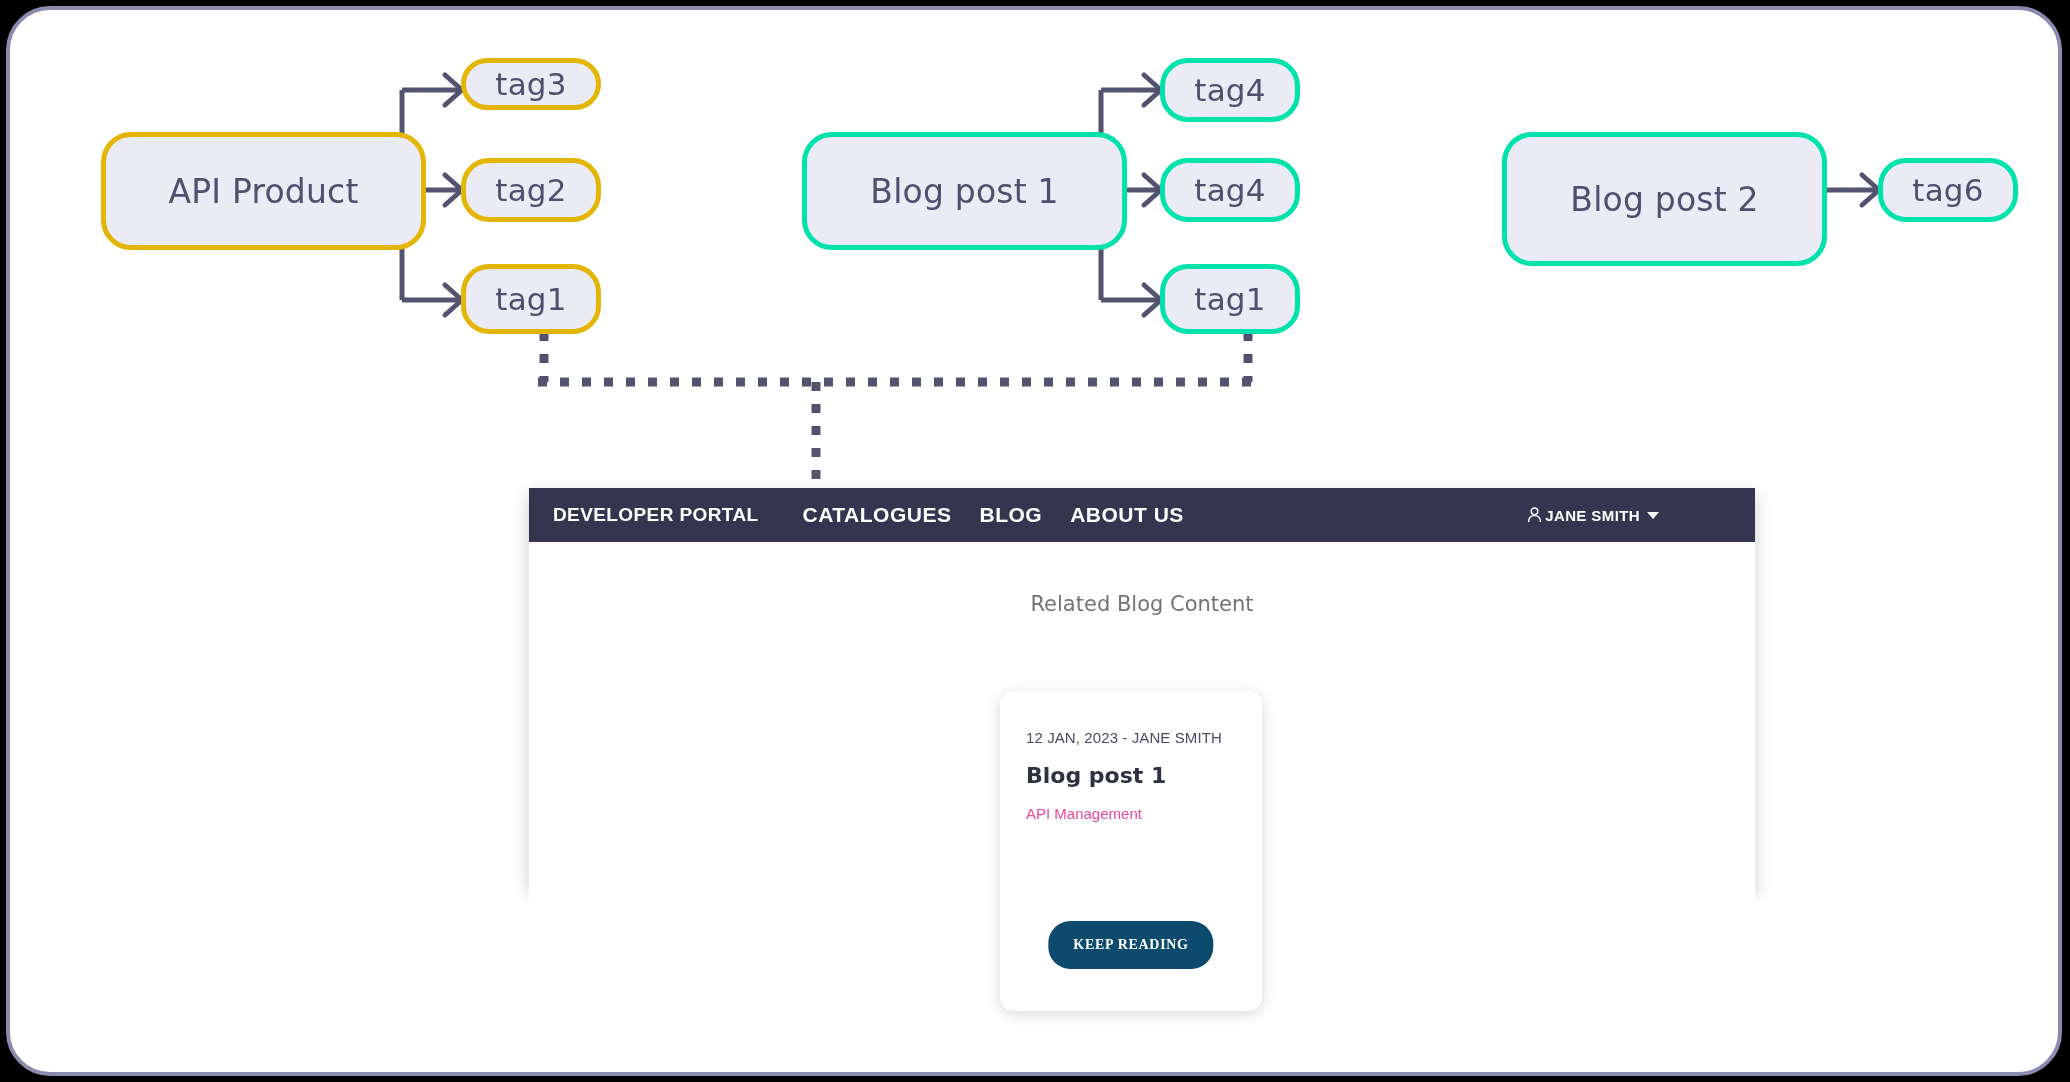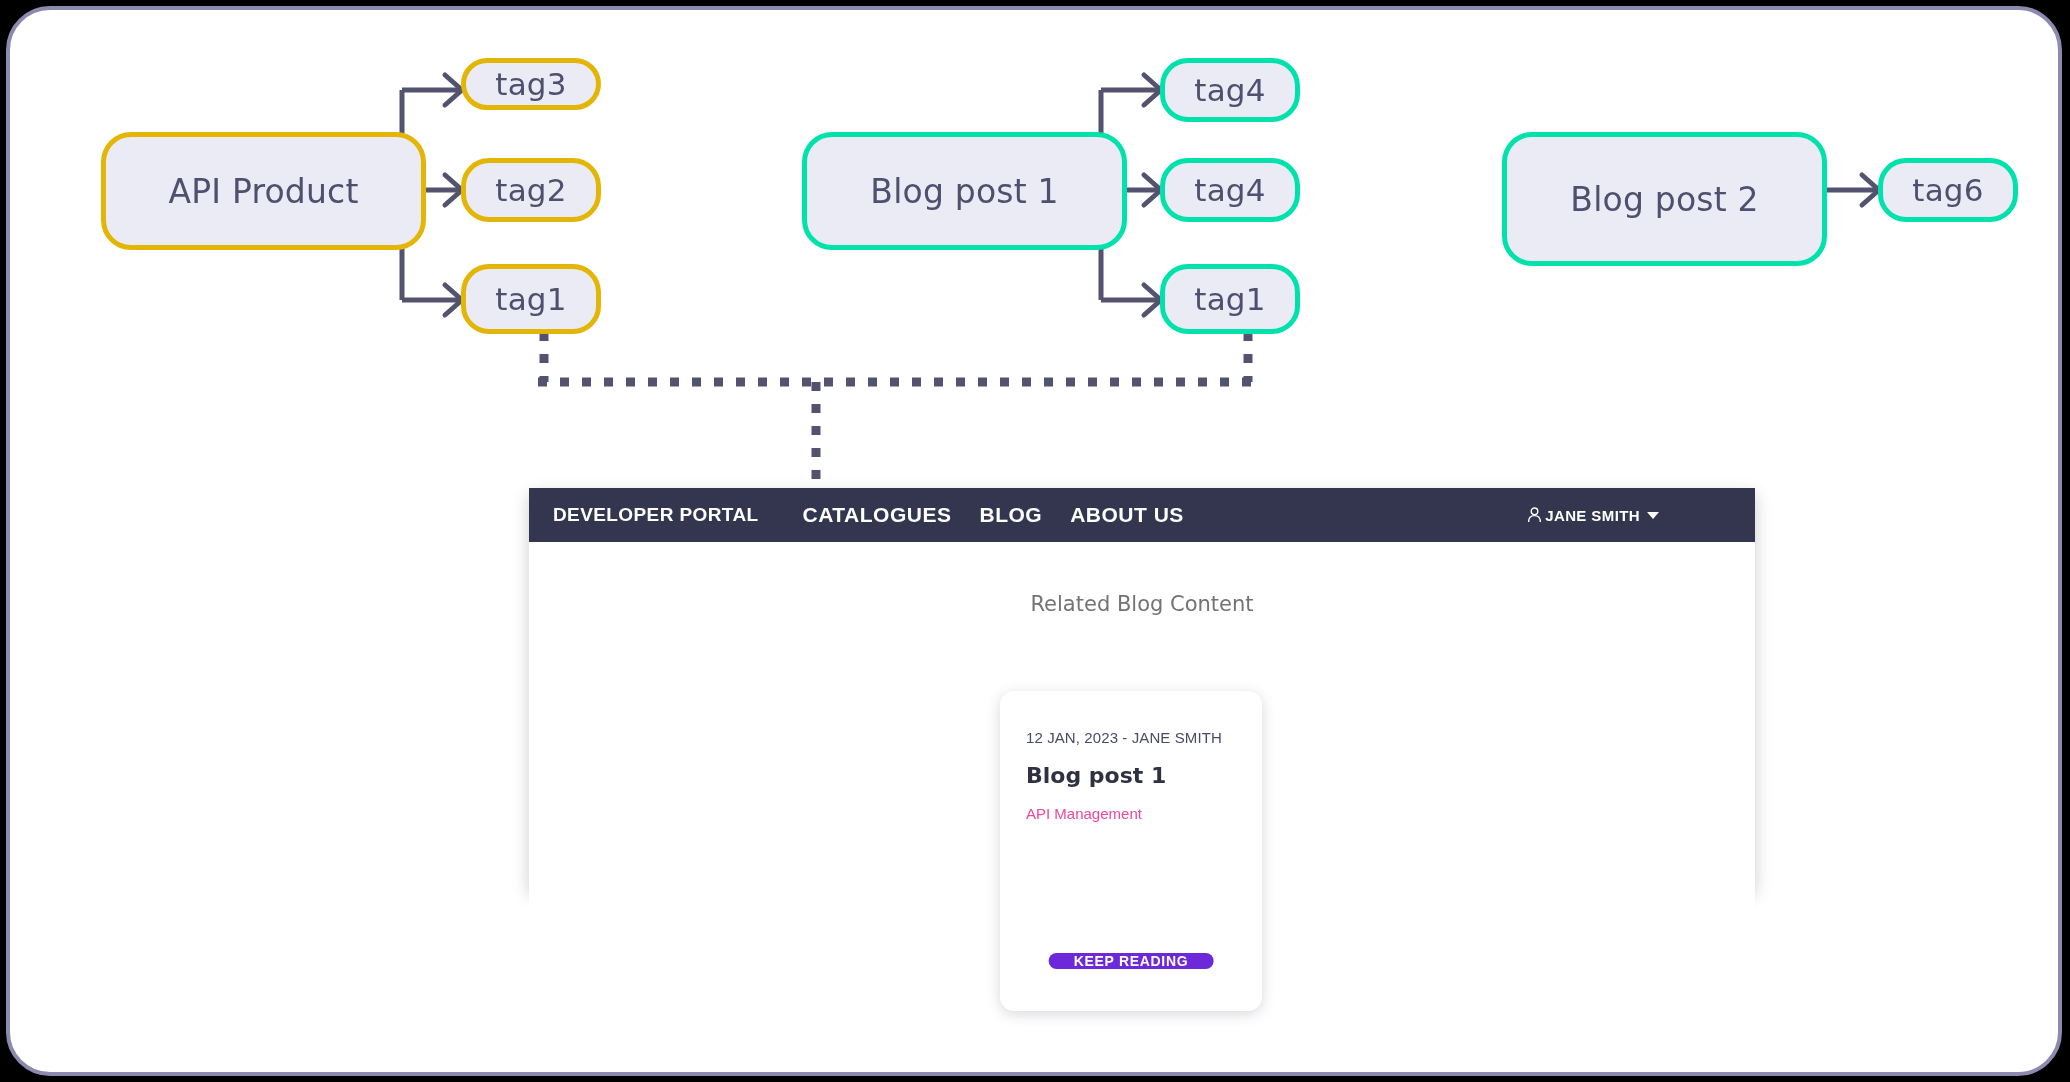--- a/index.html
+++ b/index.html
@@ -170,29 +170,29 @@
     color: #ec4899;
     font-size: 15px;
     margin-top: 17px;
     font-family: Liberation Sans, sans-serif;
   }
   #keep-reading {
     position: absolute;
     left: 50%;
     transform: translateX(-50%);
     bottom: 42px;
-    background: #6d28d9;
+    background: #0c4a6e;
     color: #ffffff;
     font-size: 14px;
     font-weight: bold;
     letter-spacing: 0.7px;
     border: none;
     border-radius: 22px;
-    padding: 0 25px;
-    font-family: Liberation Sans, sans-serif;
+    padding: 16px 25px;
+    font-family: Liberation Serif, serif;
     cursor: pointer;
     white-space: nowrap;
   }
 </style>
 </head>
 <body>
 
 <div id="canvas">
 
   <svg id="wires" viewBox="0 0 2056 1070" width="2056" height="1070">

